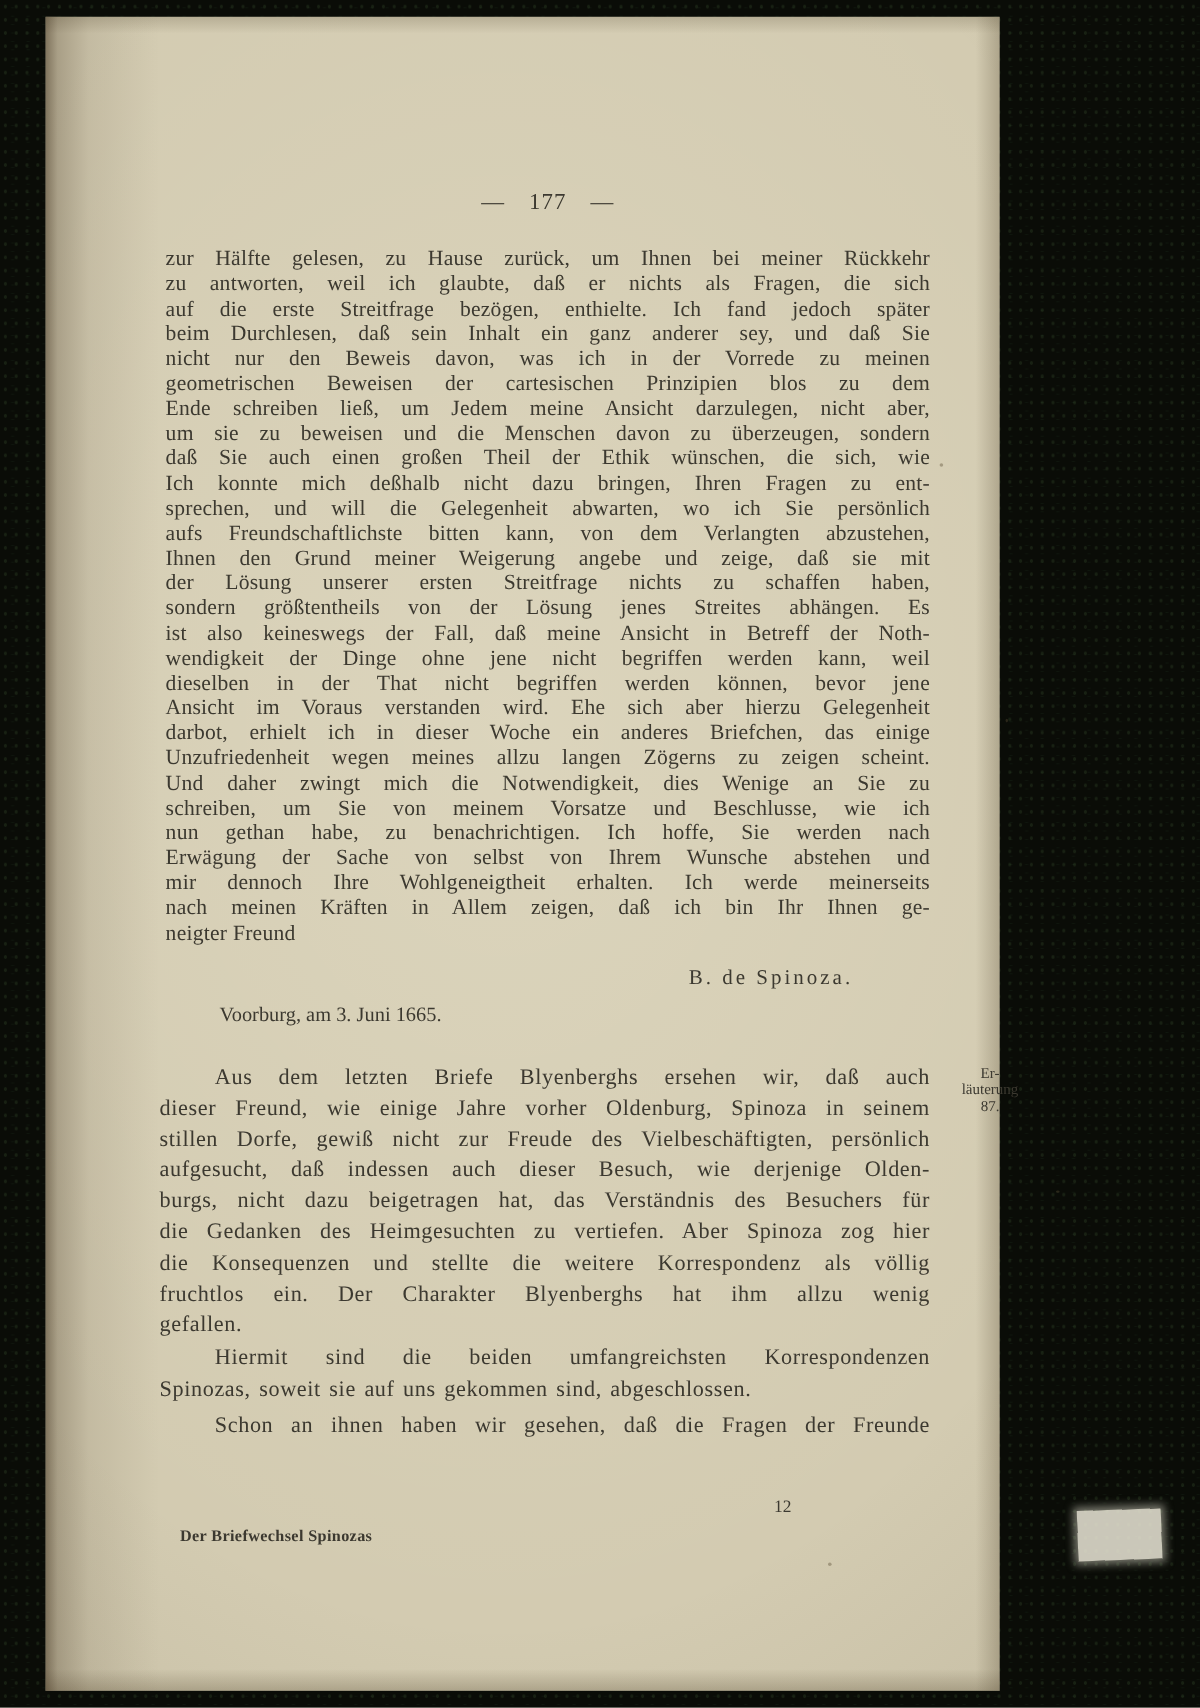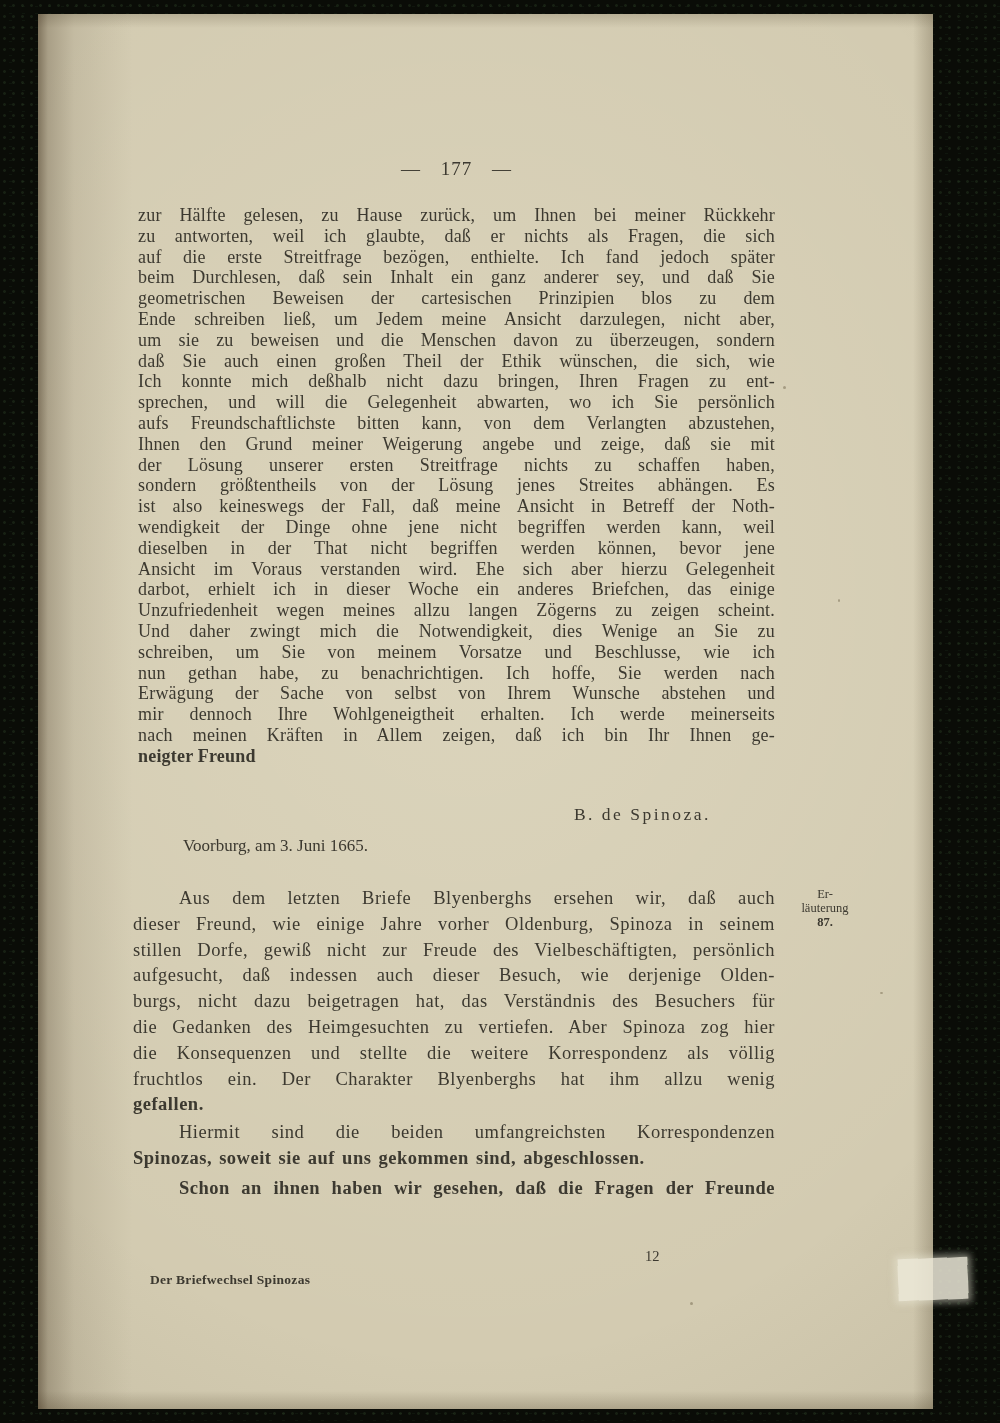--- a/index.html
+++ b/index.html
@@ -10,36 +10,36 @@
   .scan {
     position: relative; width: 1000px; height: 1423px;
     background-color: var(--background, #0a0c07);
     background-image:
       radial-gradient(rgba(96,140,80,0.16) 1px, transparent 1.5px),
       radial-gradient(rgba(60,110,70,0.10) 1px, transparent 1.5px);
     background-size: 9px 11px, 13px 7px;
     background-position: 0 0, 4px 3px;
   }
   .page {
-    position: absolute; left: 38px; top: 14px; width: 895px; height: 1395px;
+    position: absolute; left: 38px; top: 14px; width: 795px; height: 1395px;
     background-color: var(--paper, #d3cbb1);
     background-image:
       linear-gradient(to right, rgba(59,44,24,0.55) 0px, rgba(59,44,24,0.28) 10px, rgba(59,44,24,0.10) 36px, rgba(59,44,24,0) 95px),
       linear-gradient(to left, rgba(80,68,44,0.28) 0px, rgba(80,68,44,0) 20px),
       linear-gradient(to bottom, rgba(80,68,44,0.22) 0px, rgba(80,68,44,0) 14px),
       linear-gradient(to top, rgba(80,68,44,0.28) 0px, rgba(80,68,44,0) 18px),
       radial-gradient(ellipse 120% 90% at 48% 42%, rgba(255,252,235,0.20), rgba(0,0,0,0) 60%, rgba(64,52,30,0.14) 100%);
     color: var(--ink, #3c3930);
   }
   .pagenum {
     position: absolute; left: 100px; top: 144px; width: 637px;
     text-align: center; font-size: 19px; word-spacing: 14px; letter-spacing: 1px;
   }
   .lines > div { text-align: justify; text-align-last: justify; }
-  .lines > div:last-child { text-align-last: left; font-weight: bold; }
+  .lines > div:last-child { text-align-last: left; }
   .indent > div:first-child { text-indent: 46px; }
   .letter-body {
     position: absolute; left: 100px; top: 191px; width: 637px;
     font-size: 18px; line-height: 20.8px; letter-spacing: 0.2px;
   }
   .signature {
     position: absolute; left: 100px; top: 790px; width: 573px;
     text-align: right; font-size: 17.5px; letter-spacing: 2.5px;
   }
   .dateline {
@@ -82,20 +82,21 @@
 <div class="scan">
   <div class="page">
 
     <div class="pagenum">— 177 —</div>
 
     <div class="letter-body lines">
         <div>zur Hälfte gelesen, zu Hause zurück, um Ihnen bei meiner Rückkehr</div>
         <div>zu antworten, weil ich glaubte, daß er nichts als Fragen, die sich</div>
         <div>auf die erste Streitfrage bezögen, enthielte. Ich fand jedoch später</div>
         <div>beim Durchlesen, daß sein Inhalt ein ganz anderer sey, und daß Sie</div>
+        <div>nicht nur den Beweis davon, was ich in der Vorrede zu meinen</div>
         <div>geometrischen Beweisen der cartesischen Prinzipien blos zu dem</div>
         <div>Ende schreiben ließ, um Jedem meine Ansicht darzulegen, nicht aber,</div>
         <div>um sie zu beweisen und die Menschen davon zu überzeugen, sondern</div>
         <div>daß Sie auch einen großen Theil der Ethik wünschen, die sich, wie</div>
         <div>Ich konnte mich deßhalb nicht dazu bringen, Ihren Fragen zu ent-</div>
         <div>sprechen, und will die Gelegenheit abwarten, wo ich Sie persönlich</div>
         <div>aufs Freundschaftlichste bitten kann, von dem Verlangten abzustehen,</div>
         <div>Ihnen den Grund meiner Weigerung angebe und zeige, daß sie mit</div>
         <div>der Lösung unserer ersten Streitfrage nichts zu schaffen haben,</div>
         <div>sondern größtentheils von der Lösung jenes Streites abhängen. Es</div>

